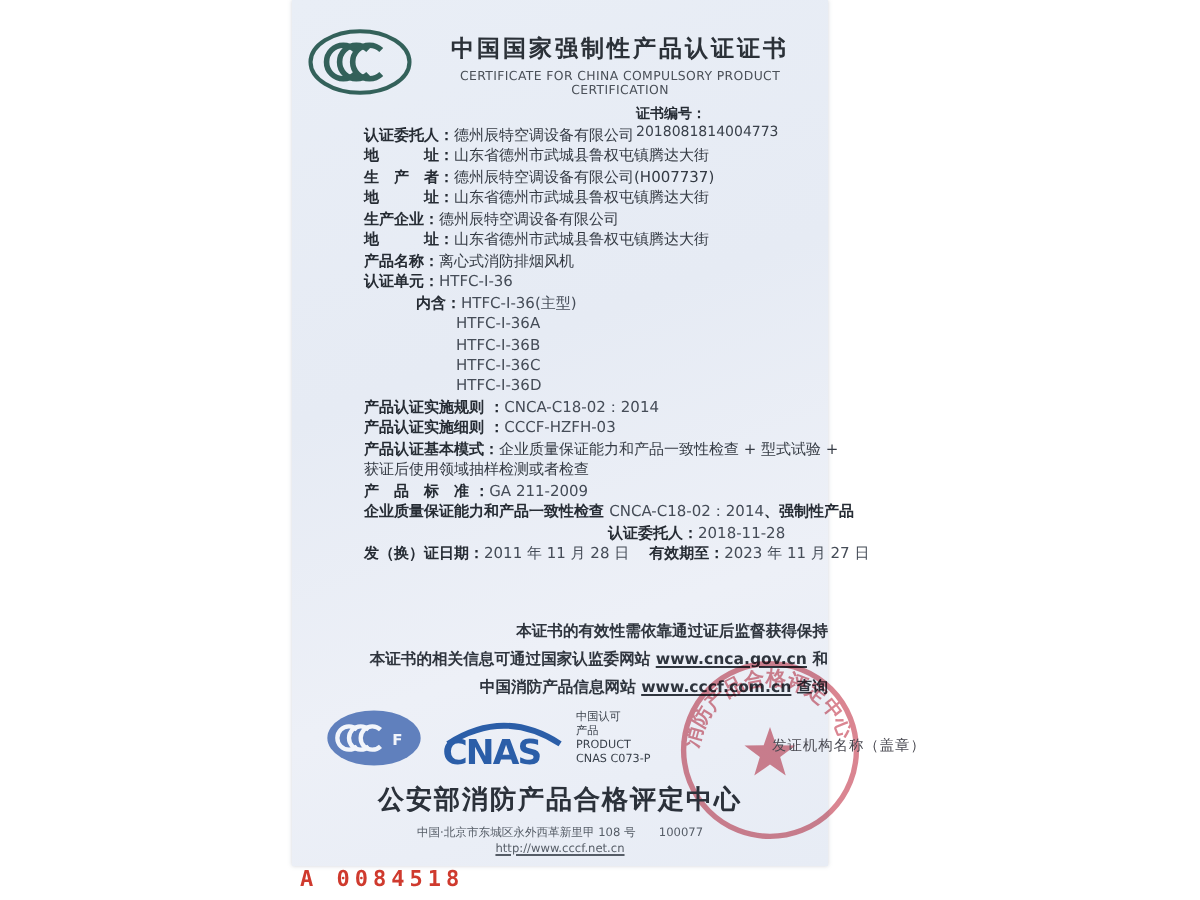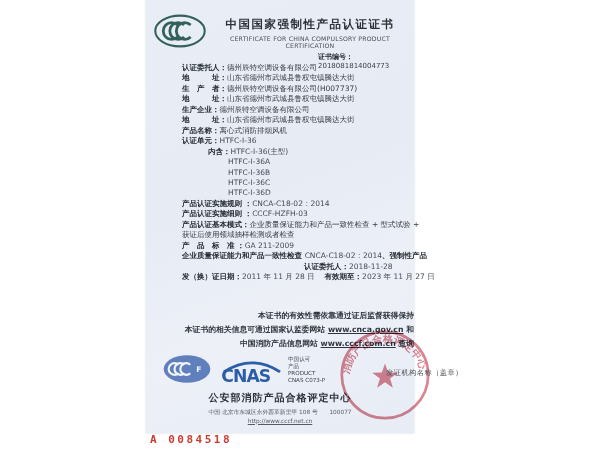--- a/index.html
+++ b/index.html
@@ -33,21 +33,21 @@
   .cccf-logo{position:absolute;left:16px;top:354px;width:50px;height:30px;}
   .cnas-logo{position:absolute;left:74px;top:352px;width:64px;height:38px;}
   .cnas-block{position:absolute;left:142px;top:356px;font-size:5.6px;line-height:7px;color:#3a414b;}
   
   .stamp{position:absolute;left:191px;top:327px;width:96px;height:96px;opacity:.85;
          mix-blend-mode:multiply;}
   .stamp-overlay{position:absolute;left:196px;top:368px;width:120px;font-size:7.2px;
                  color:#4a4a52;letter-spacing:.5px;white-space:nowrap;margin-left:44px;}
   
   .footer{position:absolute;left:0;right:0;top:391px;text-align:center;color:#30363d;}
-  .footer-org{font-size:10px;font-weight:bold;letter-spacing:1px;color:#2b313a;}
+  .footer-org{font-size:13px;font-weight:bold;letter-spacing:1px;color:#2b313a;}
   .footer-addr{font-size:5.8px;color:#555c66;margin-top:2.5px;}
   .footer-url{font-size:5.8px;color:#555c66;margin-top:1px;text-decoration:underline;}
   
   .serial{position:absolute;left:150px;top:433px;font-family:"DejaVu Sans Mono","Liberation Mono",monospace;
           font-size:11px;font-weight:bold;color:#cf3a2e;letter-spacing:2.5px;}
 </style>
 </head>
 <body>
 
 <div class="canvas">

